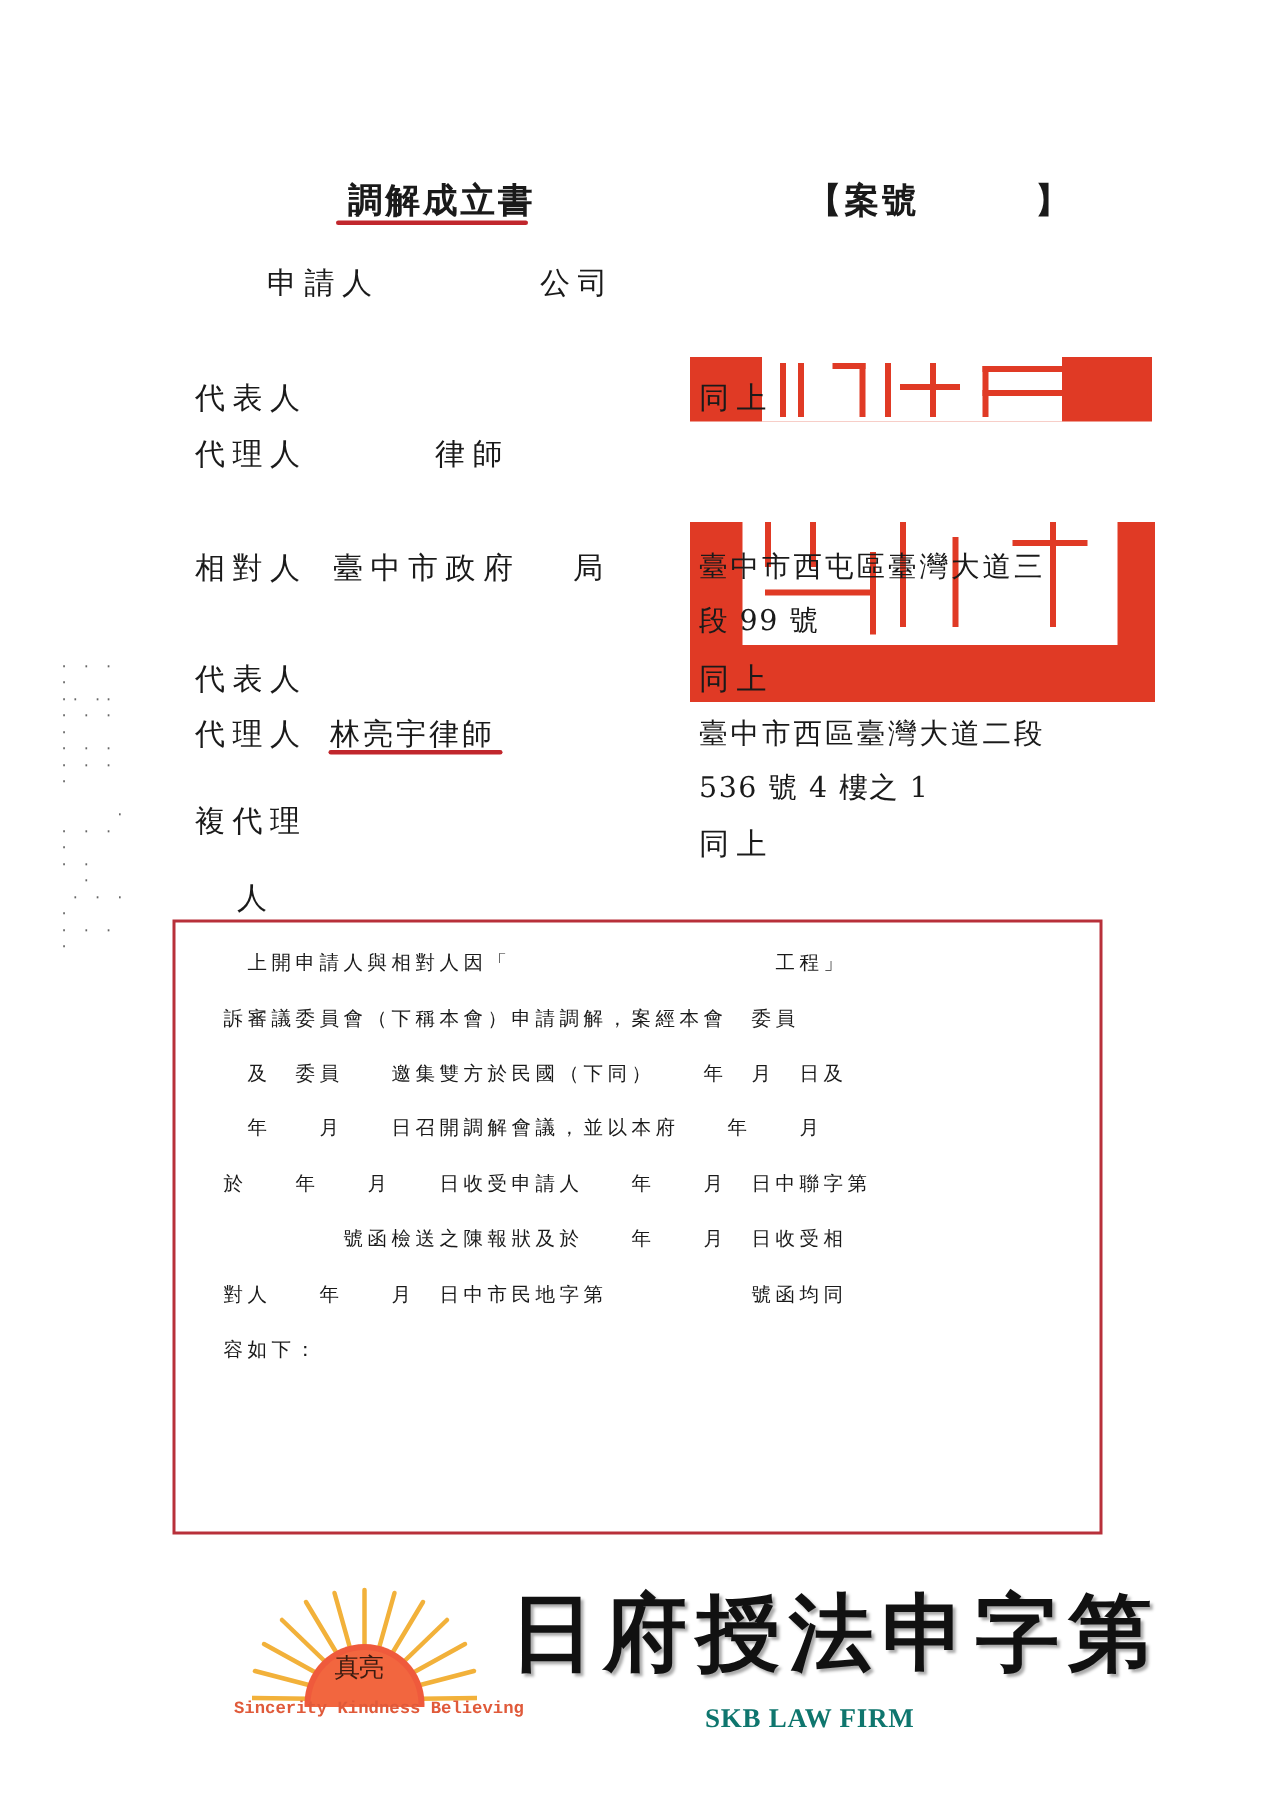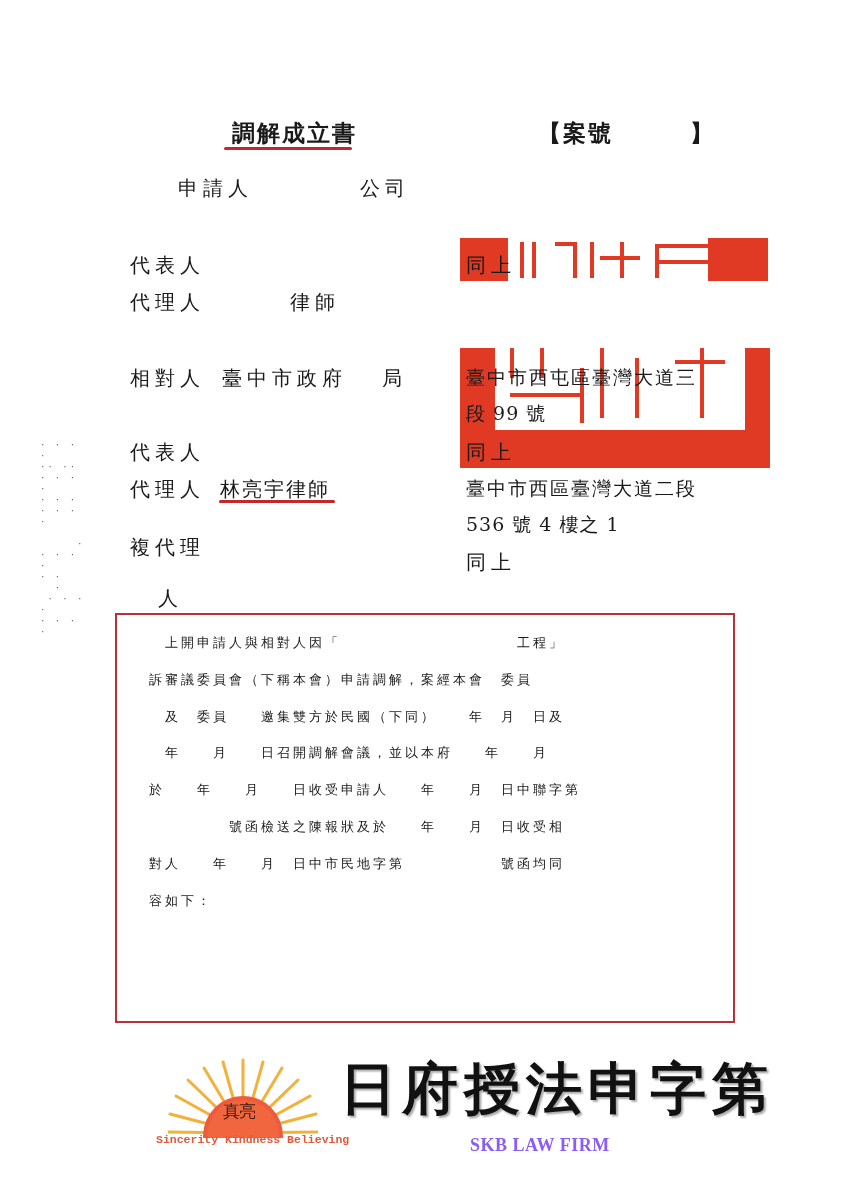--- a/index.html
+++ b/index.html
@@ -16,21 +16,21 @@
          border:2.5px solid #b8303a; box-sizing:border-box; }
   .para { position:absolute; left:32px; top:10px; width:590px; font-size:13px;
           line-height:36.8px; letter-spacing:3px; }
   .para div { white-space:pre; height:36.8px; }
   .dots { position:absolute; left:40px; width:48px; font-family:"DejaVu Sans Mono",monospace;
           font-size:9px; color:#666; line-height:11px; letter-spacing:2px; }
   .logo-sun { position:absolute; left:168px; top:1058px; width:150px; height:80px; overflow:hidden; }
   .firm { position:absolute; left:340px; top:1052px; font-size:56px; font-weight:bold;
           letter-spacing:6px; color:#111; text-shadow:2px 2px 2px #aaa; }
   .firm-en { position:absolute; left:470px; top:1135px; font-size:18px; font-weight:bold;
-             color:#8b5cf6; font-family:"Liberation Serif",serif; letter-spacing:0.5px; }
+             color:#0f766e; font-family:"Liberation Serif",serif; letter-spacing:0.5px; }
   .slogan { position:absolute; left:156px; top:1133px; font-family:Liberation Mono, monospace;
             font-size:11.5px; font-weight:bold; color:#e05a3a; }
 </style>
 </head>
 <body>
 
 <div class="abs title" style="left:232px; top:118px;">調解成立書</div>
 <div class="ul" style="left:224px; top:147px; width:128px;"></div>
 <div class="abs title" style="left:538px; top:118px;">【案號</div>
 <div class="abs title" style="left:690px; top:118px;">】</div>

